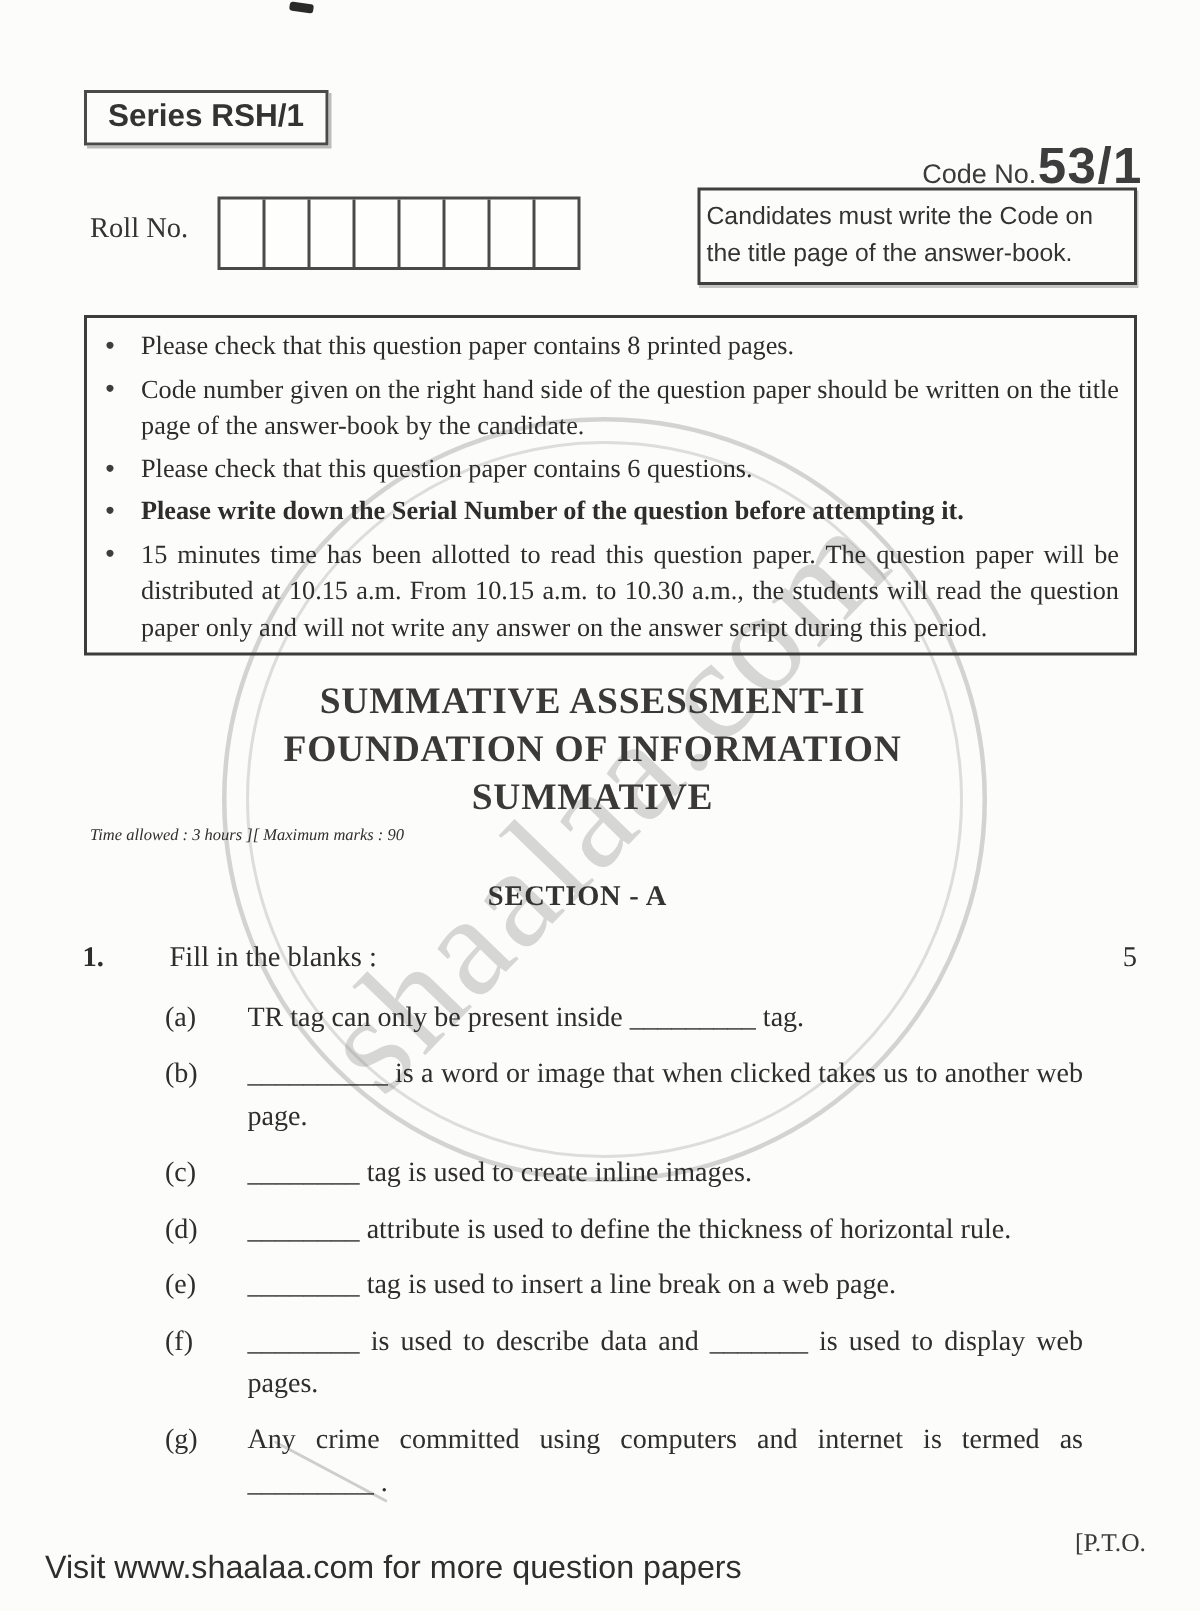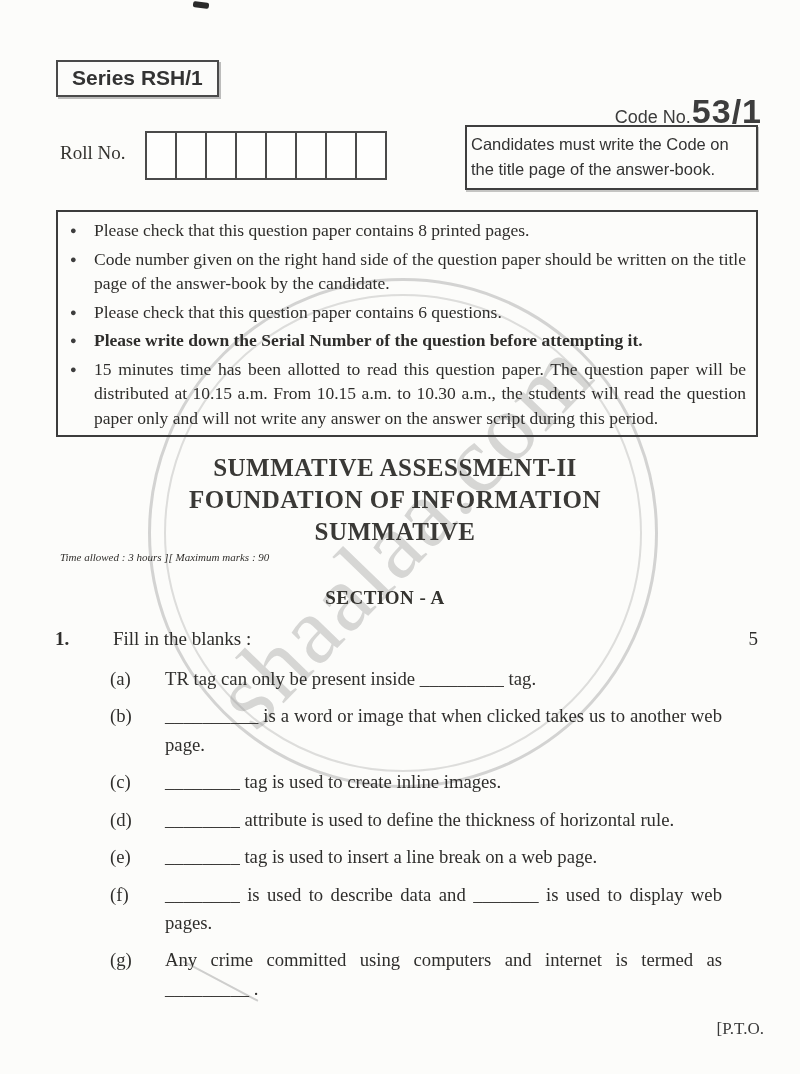--- a/index.html
+++ b/index.html
@@ -215,14 +215,15 @@
     <div class="part-text">________ is used to describe data and _______ is used to display web pages.</div>
   </div>
 
   <div class="part">
     <div class="part-label">(g)</div>
     <div class="part-text">Any crime committed using computers and internet is termed as _________ .</div>
   </div>
 </div>
 
   <div class="pto">[P.T.O.</div>
+  <div class="visit">Visit www.shaalaa.com for more question papers</div>
 
 </div>
 
 </body></html>

